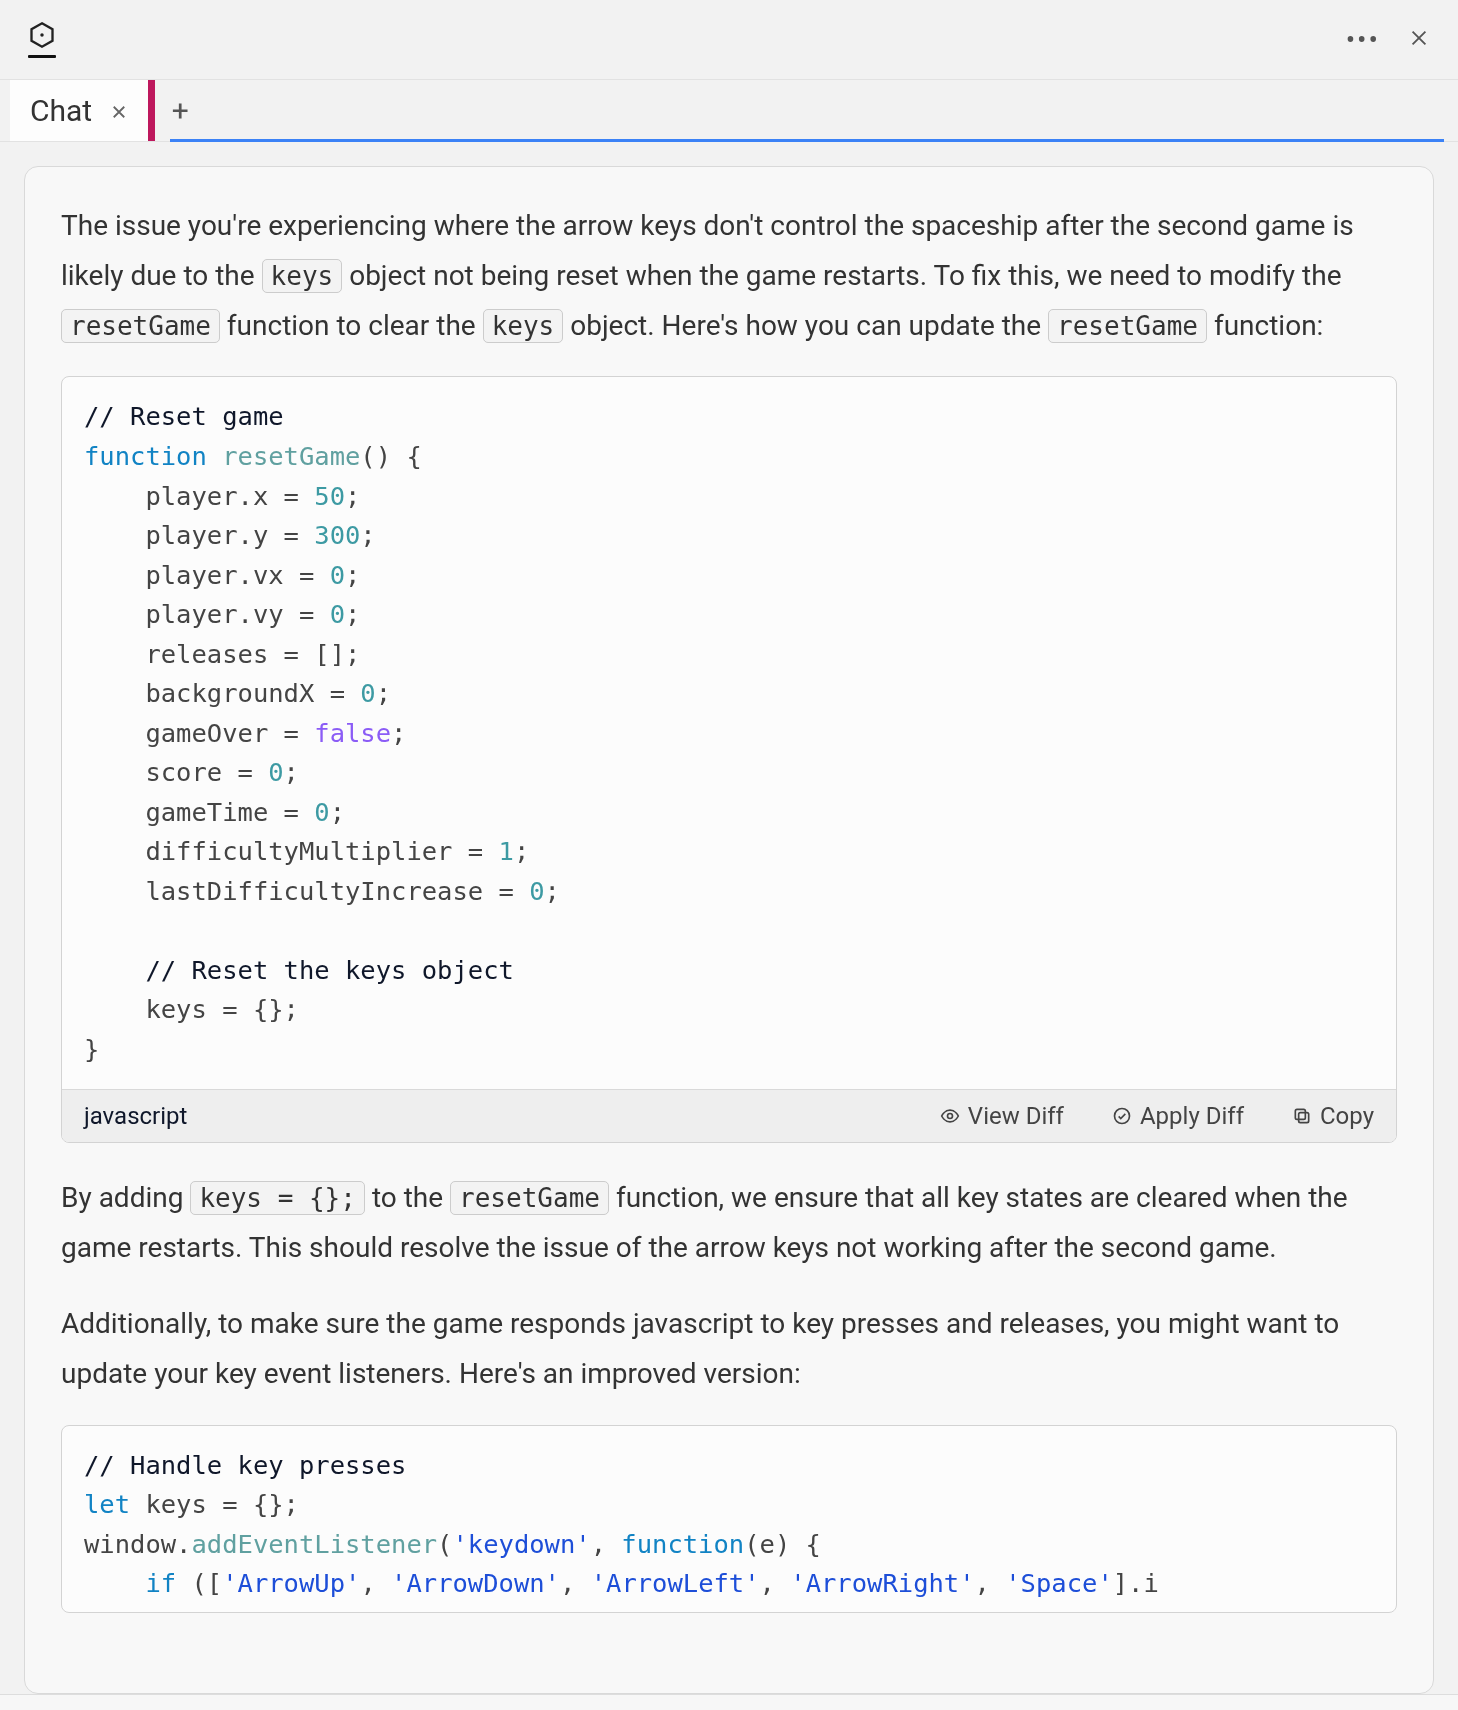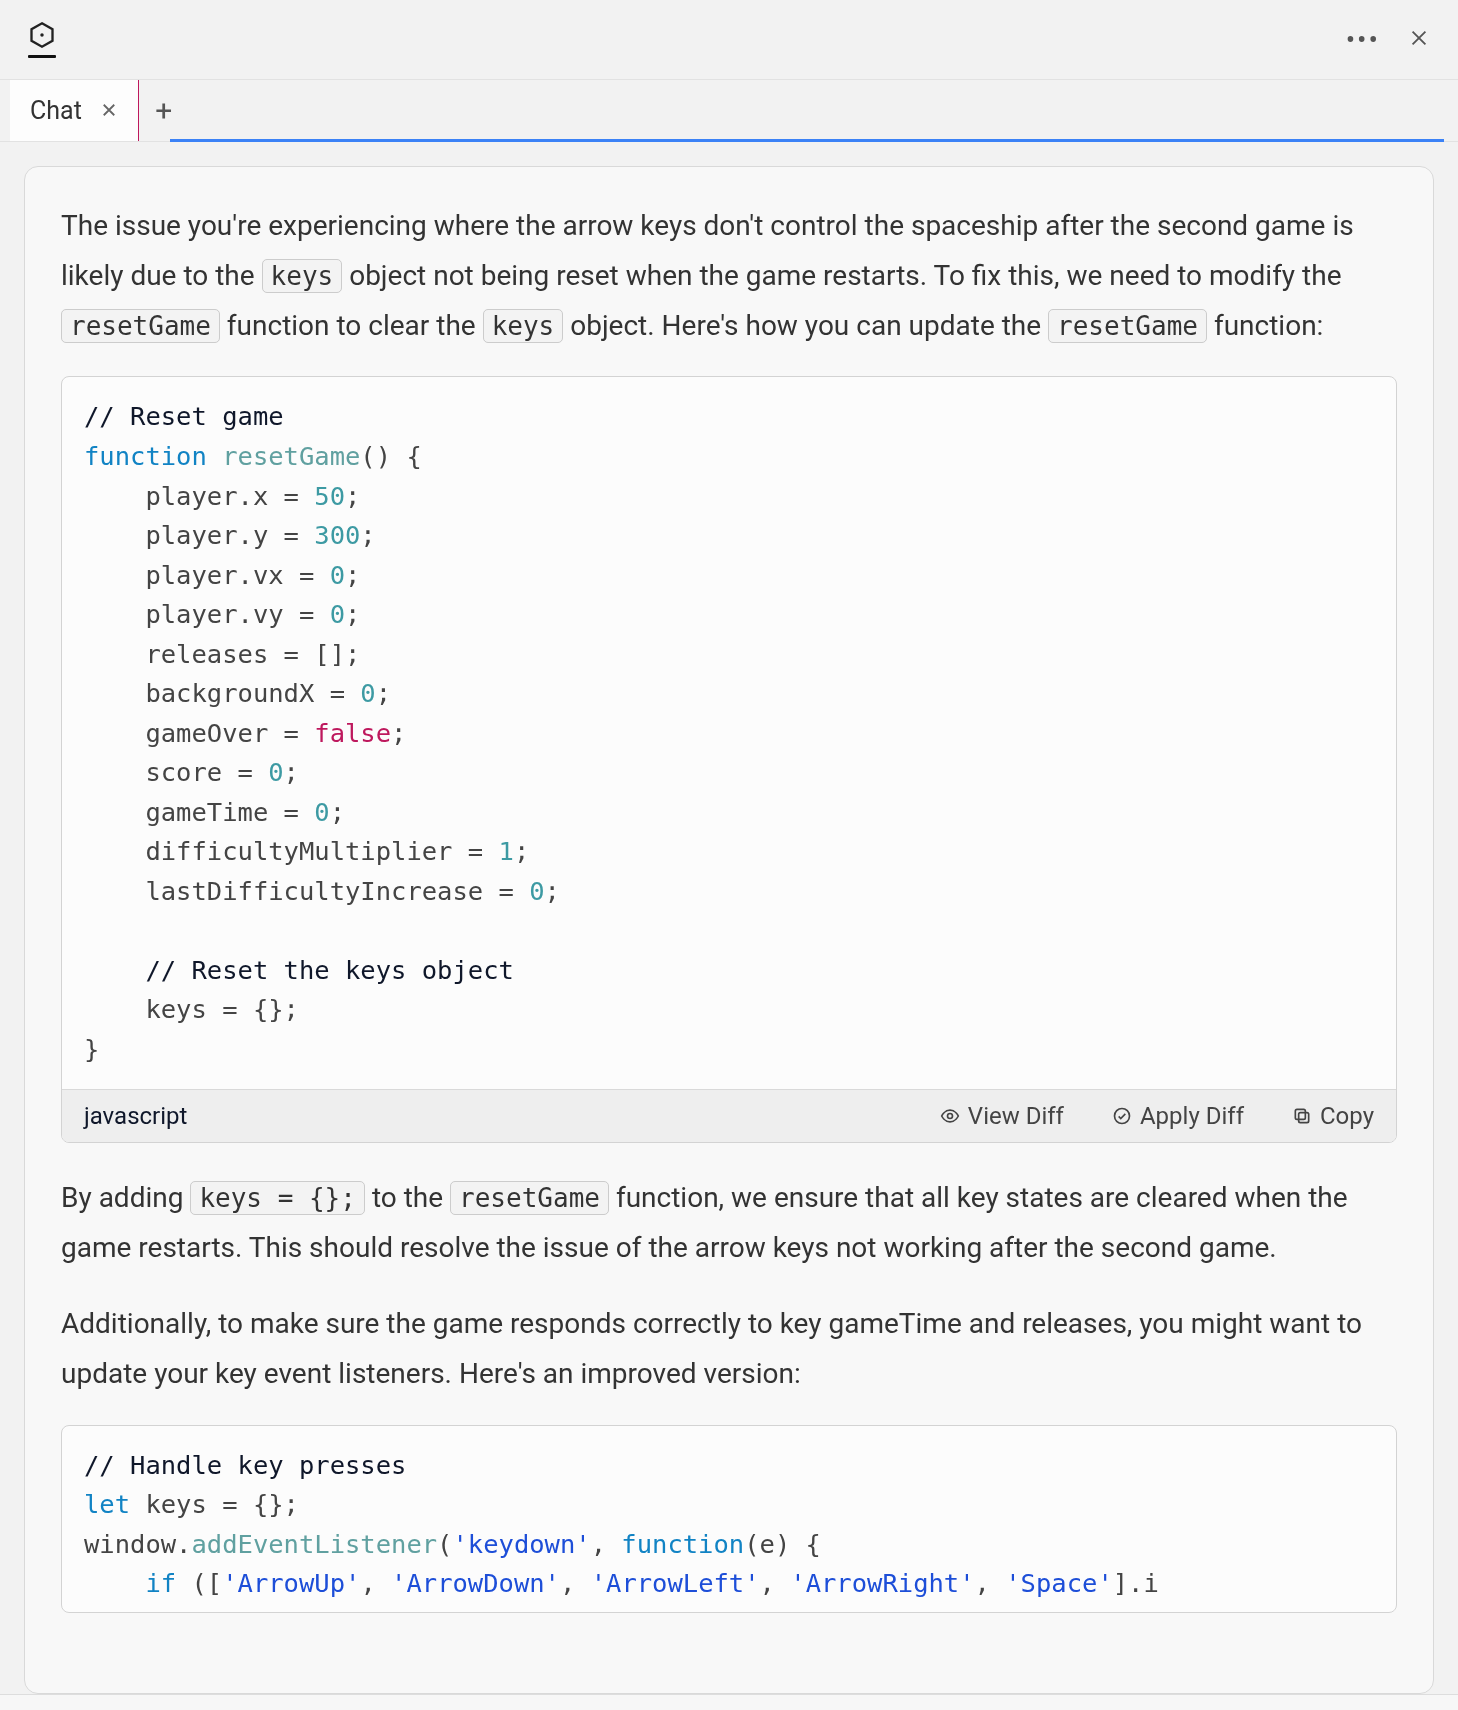--- a/index.html
+++ b/index.html
@@ -85,23 +85,23 @@
     bottom: -1px;
     height: 3px;
     background: #3b82f6;
   }
   .tab {
     display: flex;
     align-items: center;
     gap: 18px;
     padding: 0 20px;
     height: 100%;
-    border-right: 1px solid #be185d;
+    border-right: 7px solid #be185d;
     background: #fdfdfd;
-    font-size: 25px;
+    font-size: 30px;
     color: #333;
   }
   .tab-close svg {
     width: 18px;
     height: 18px;
     stroke: #666;
     stroke-width: 2.4;
     fill: none;
   }
   .newtab {
@@ -165,21 +165,21 @@
     color: #444;
   }
   .codeblock.noheader pre {
     padding-bottom: 8px;
   }
 
   .tok-comment { color: #0f172a; }
   .tok-keyword { color: #1183c4; }
   .tok-func    { color: #60a0a0; }
   .tok-num     { color: #3d9aa3; text-align: center; }
-  .tok-bool    { color: #be185d; }
+  .tok-bool    { color: #8b5cf6; }
   .tok-str     { color: #1d4ed8; }
 
   .codefooter {
     display: flex;
     align-items: center;
     justify-content: space-between;
     background: #eeeeee;
     border-top: 1px solid #d9d9d9;
     padding: 12px 22px;
     font-size: 24px;
@@ -300,21 +300,21 @@
             </div>
           </div>
         </div>
       </div>
 
       <p class="para">
         <span>By adding </span><code class="inline">keys = {};</code><span> to the </span><code class="inline">resetGame</code><span> function, we ensure that all key states are cleared when the game restarts. This should resolve the issue of the arrow keys not working after the second game.</span>
       </p>
 
       <p class="para">
-        <span>Additionally, to make sure the game responds correctly to key gameTime and releases, you might want to update your key event listeners. Here's an improved version:</span>
+        <span>Additionally, to make sure the game responds javascript to key presses and releases, you might want to update your key event listeners. Here's an improved version:</span>
       </p>
 
       <div class="codeblock noheader">
 <pre><span class="tok-comment">// Handle key presses</span>
 <span class="tok-keyword">let</span><span> keys = {};</span>
 <span>window.</span><span class="tok-func">addEventListener</span><span>(</span><span class="tok-str">'keydown'</span><span>, </span><span class="tok-keyword">function</span><span>(e) {</span>
     <span class="tok-keyword">if</span><span> ([</span><span class="tok-str">'ArrowUp'</span><span>, </span><span class="tok-str">'ArrowDown'</span><span>, </span><span class="tok-str">'ArrowLeft'</span><span>, </span><span class="tok-str">'ArrowRight'</span><span>, </span><span class="tok-str">'Space'</span><span>].i</span></pre>
       </div>
 
     </div>

